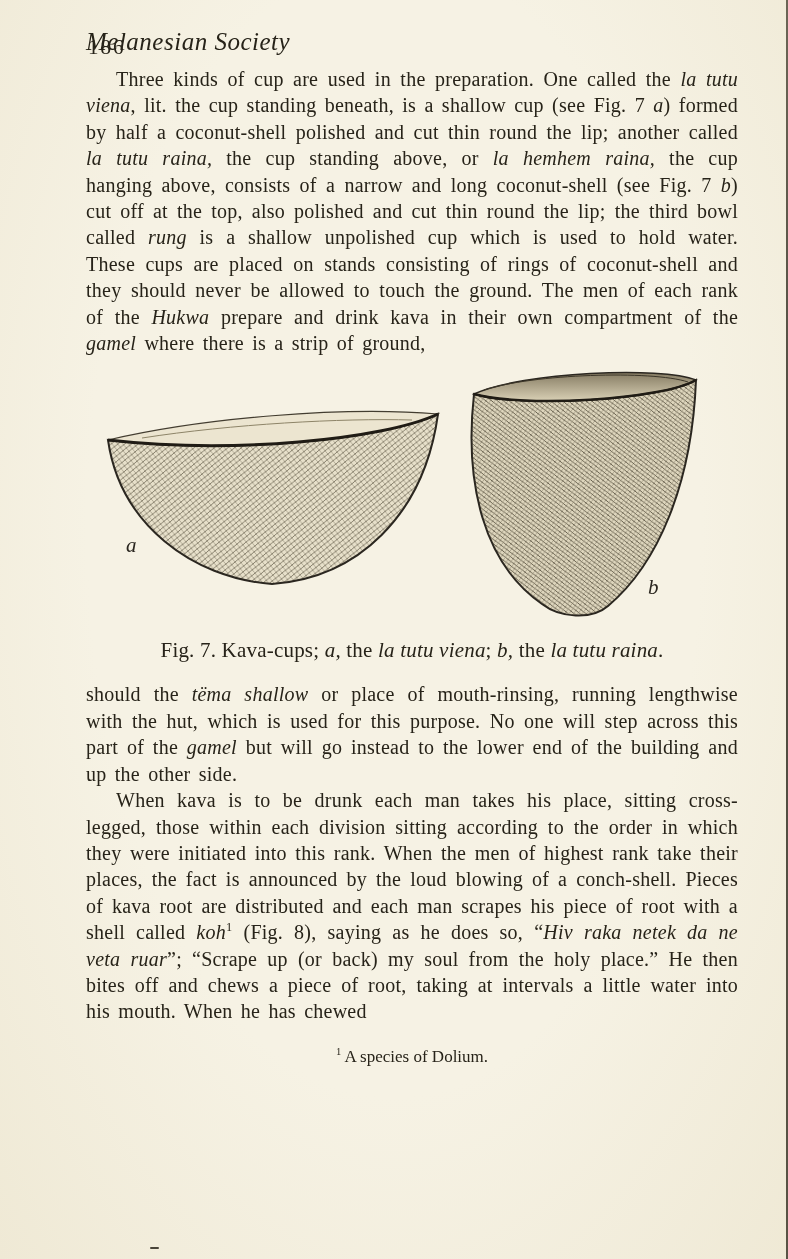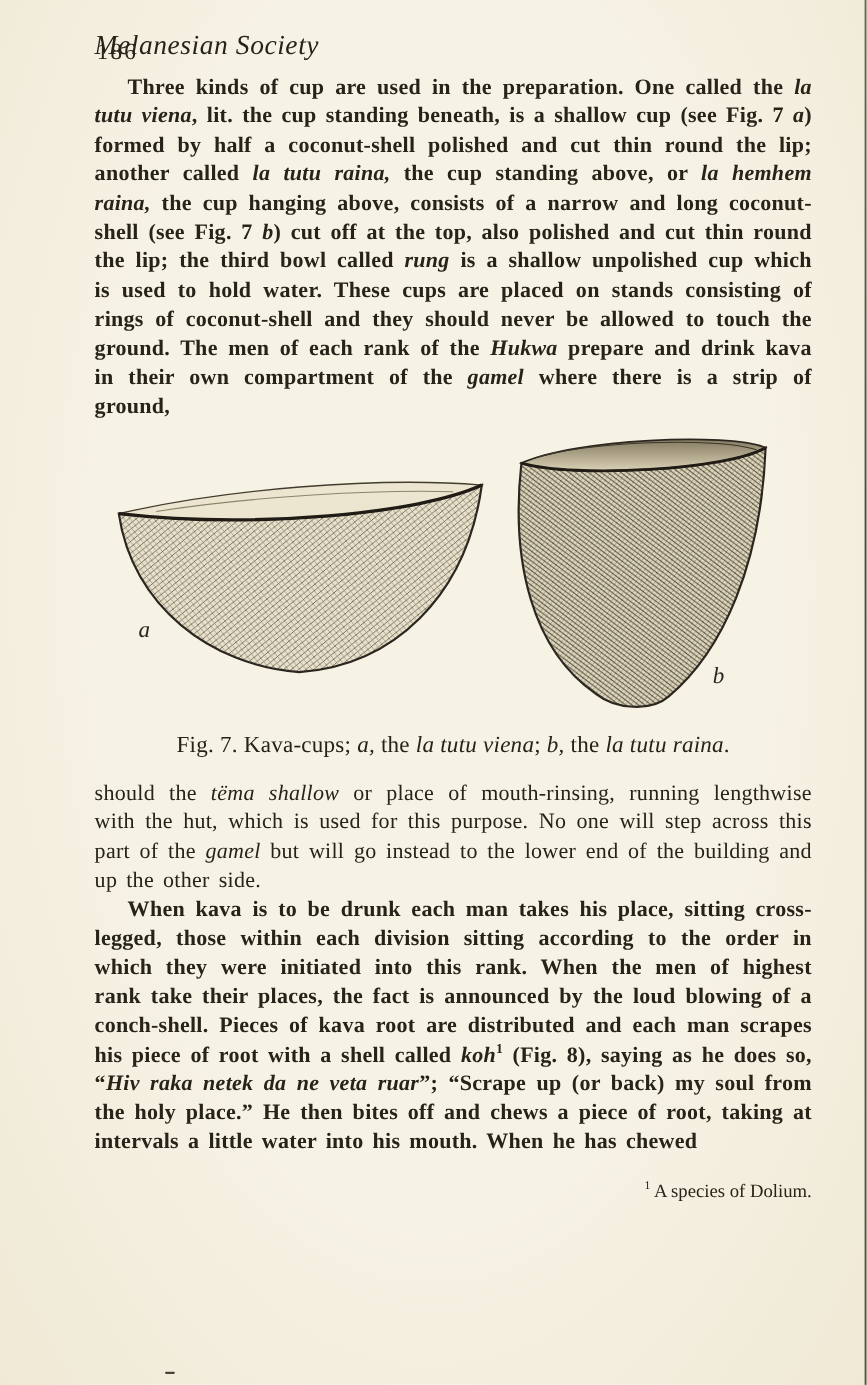--- a/index.html
+++ b/index.html
@@ -36,34 +36,34 @@
     font-size: 25px;
     letter-spacing: 0.5px;
   }
   .para {
     font-size: 20px;
     line-height: 26.4px;
     text-align: justify;
     letter-spacing: 0.25px;
     word-spacing: 3px;
   }
-  .para.indent { text-indent: 30px; font-weight: bold; }
+  .para.indent { text-indent: 30px; }
   em { font-style: italic; }
   sup { font-size: 0.62em; vertical-align: super; line-height: 0; }
   figure { margin: 8px 0 0 0; }
   svg.cups { display: block; margin-left: 16px; }
   figcaption {
     text-align: center;
     font-size: 21px;
     margin-top: 14px;
     margin-bottom: 18px;
     letter-spacing: 0.2px;
   }
   .footnote {
-    text-align: right;
+    text-align: center;
     font-size: 17px;
     margin-top: 22px;
   }
   .scan-edge {
     position: absolute;
     right: 0; top: 0;
     width: 2px; height: 100%;
     background: linear-gradient(#4a4434, #231f15 40%, #332e20);
     opacity: 0.8;
   }

